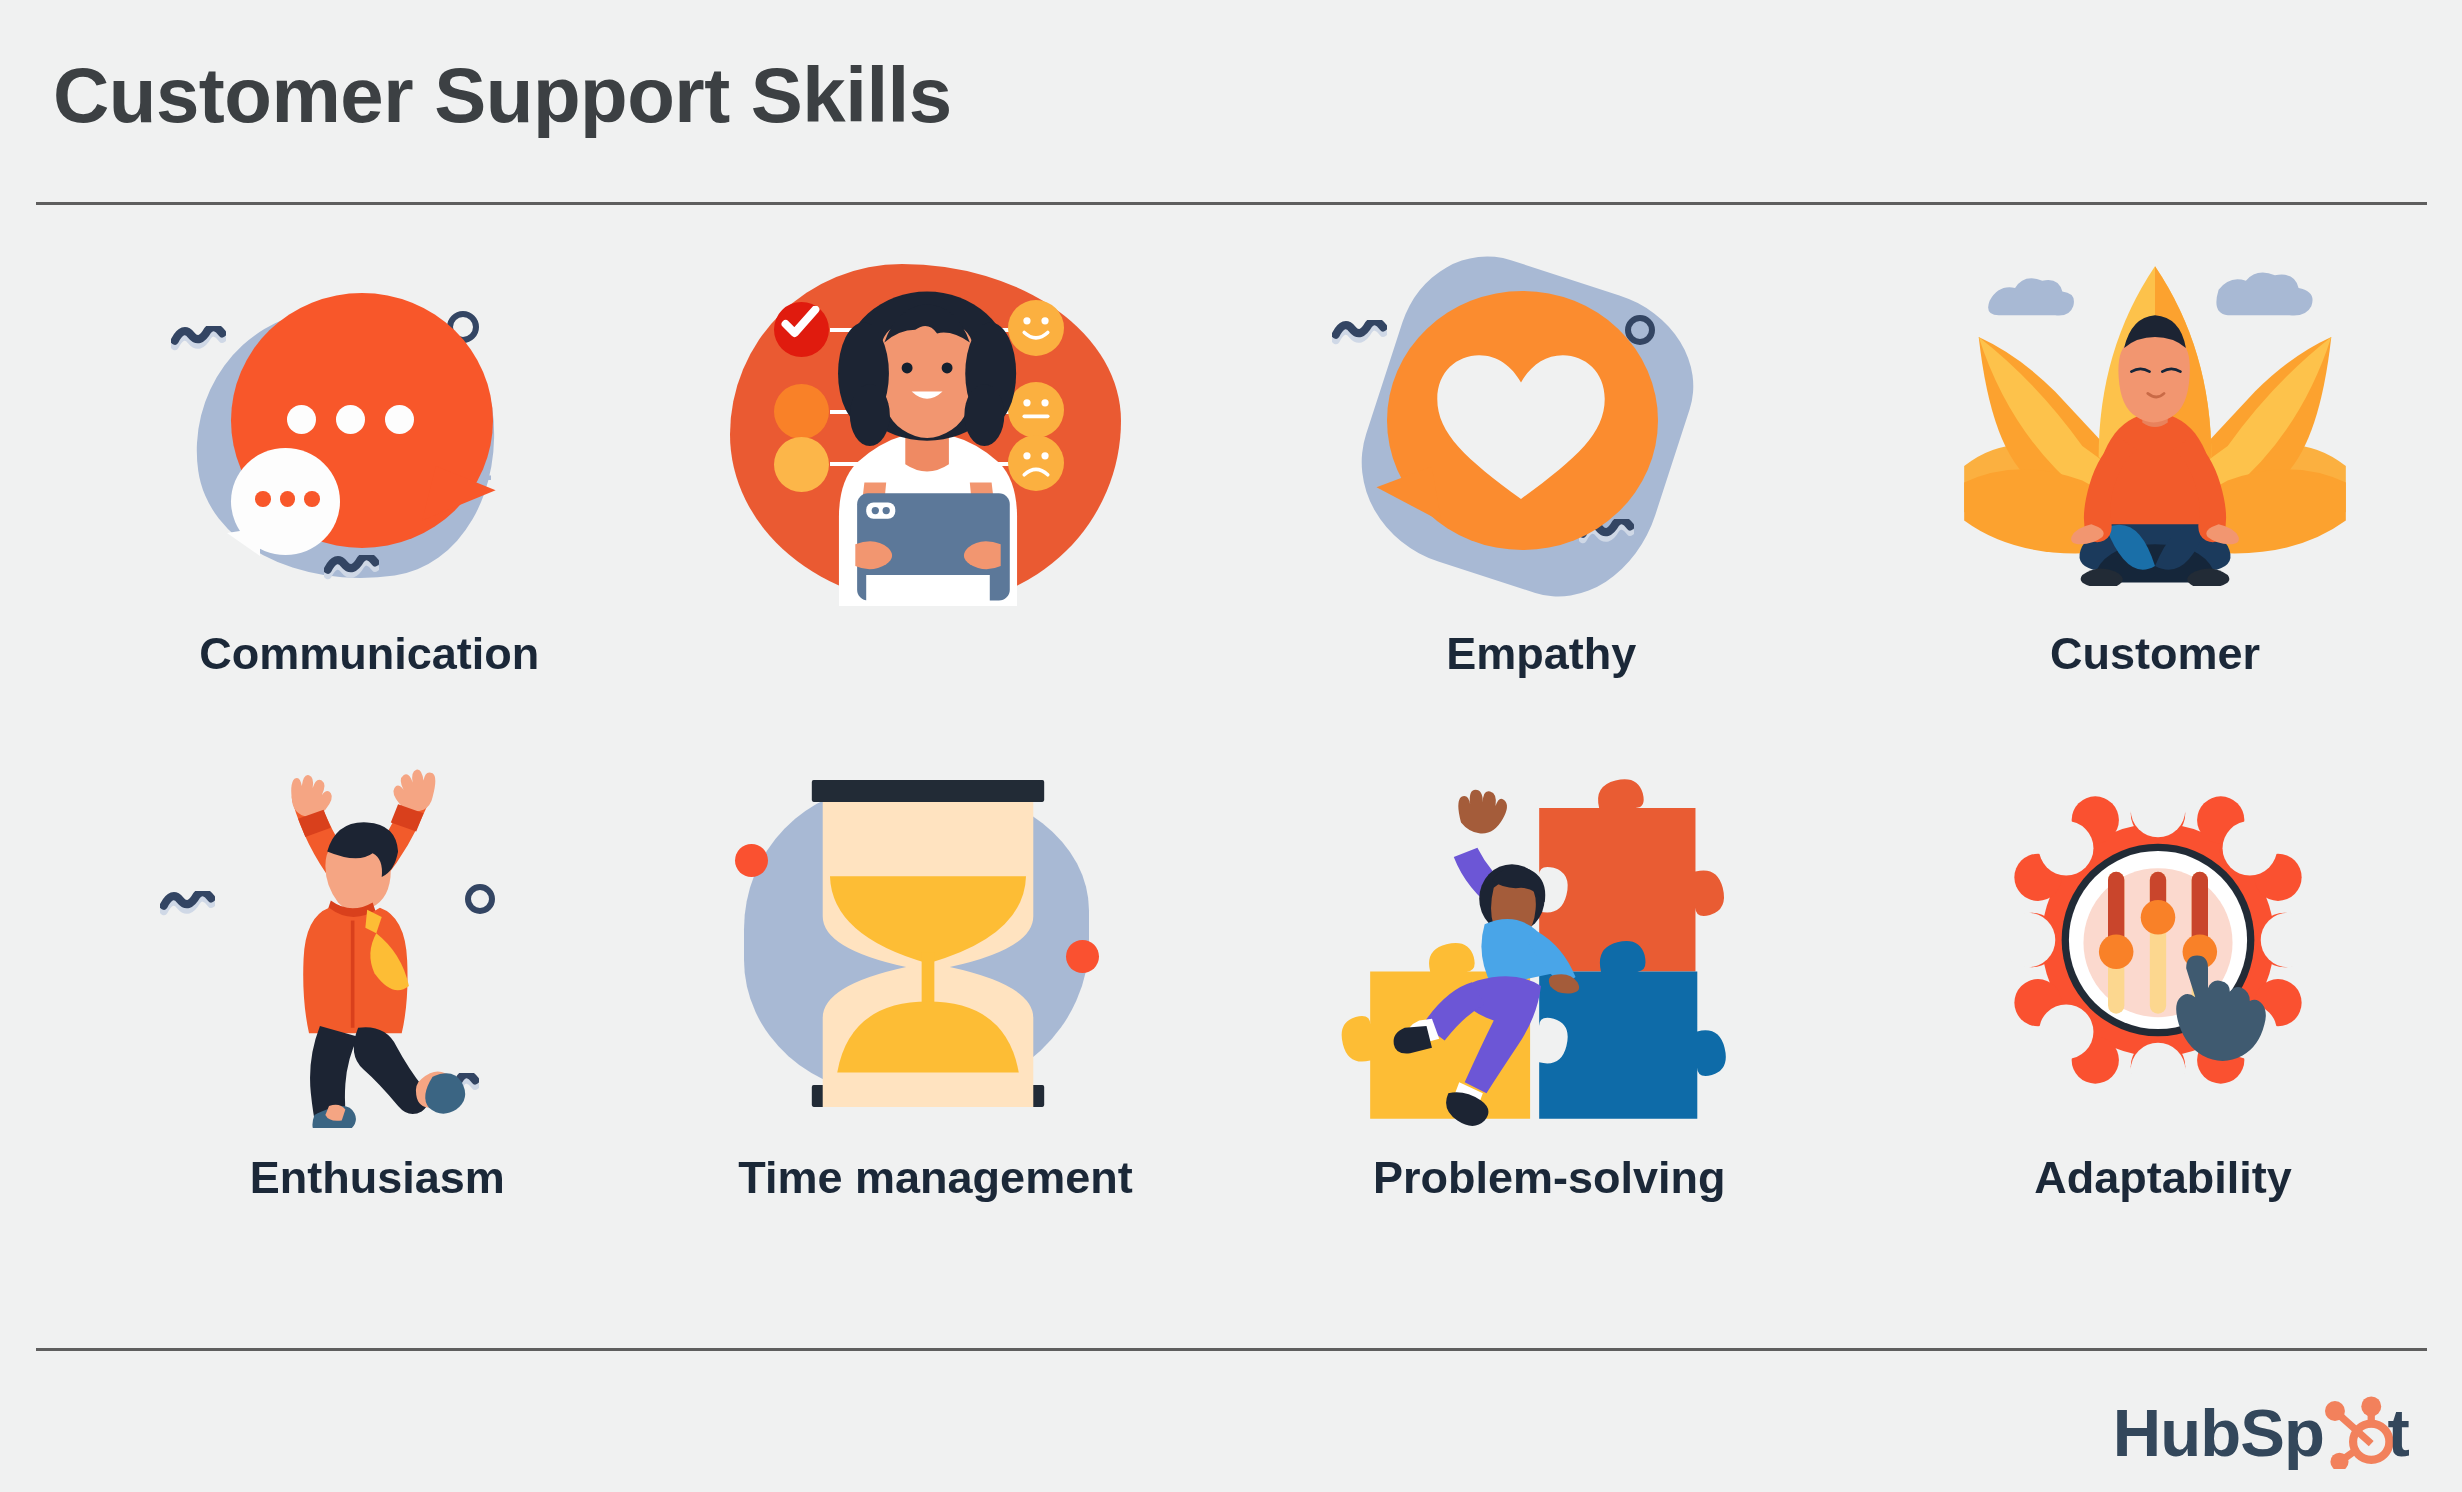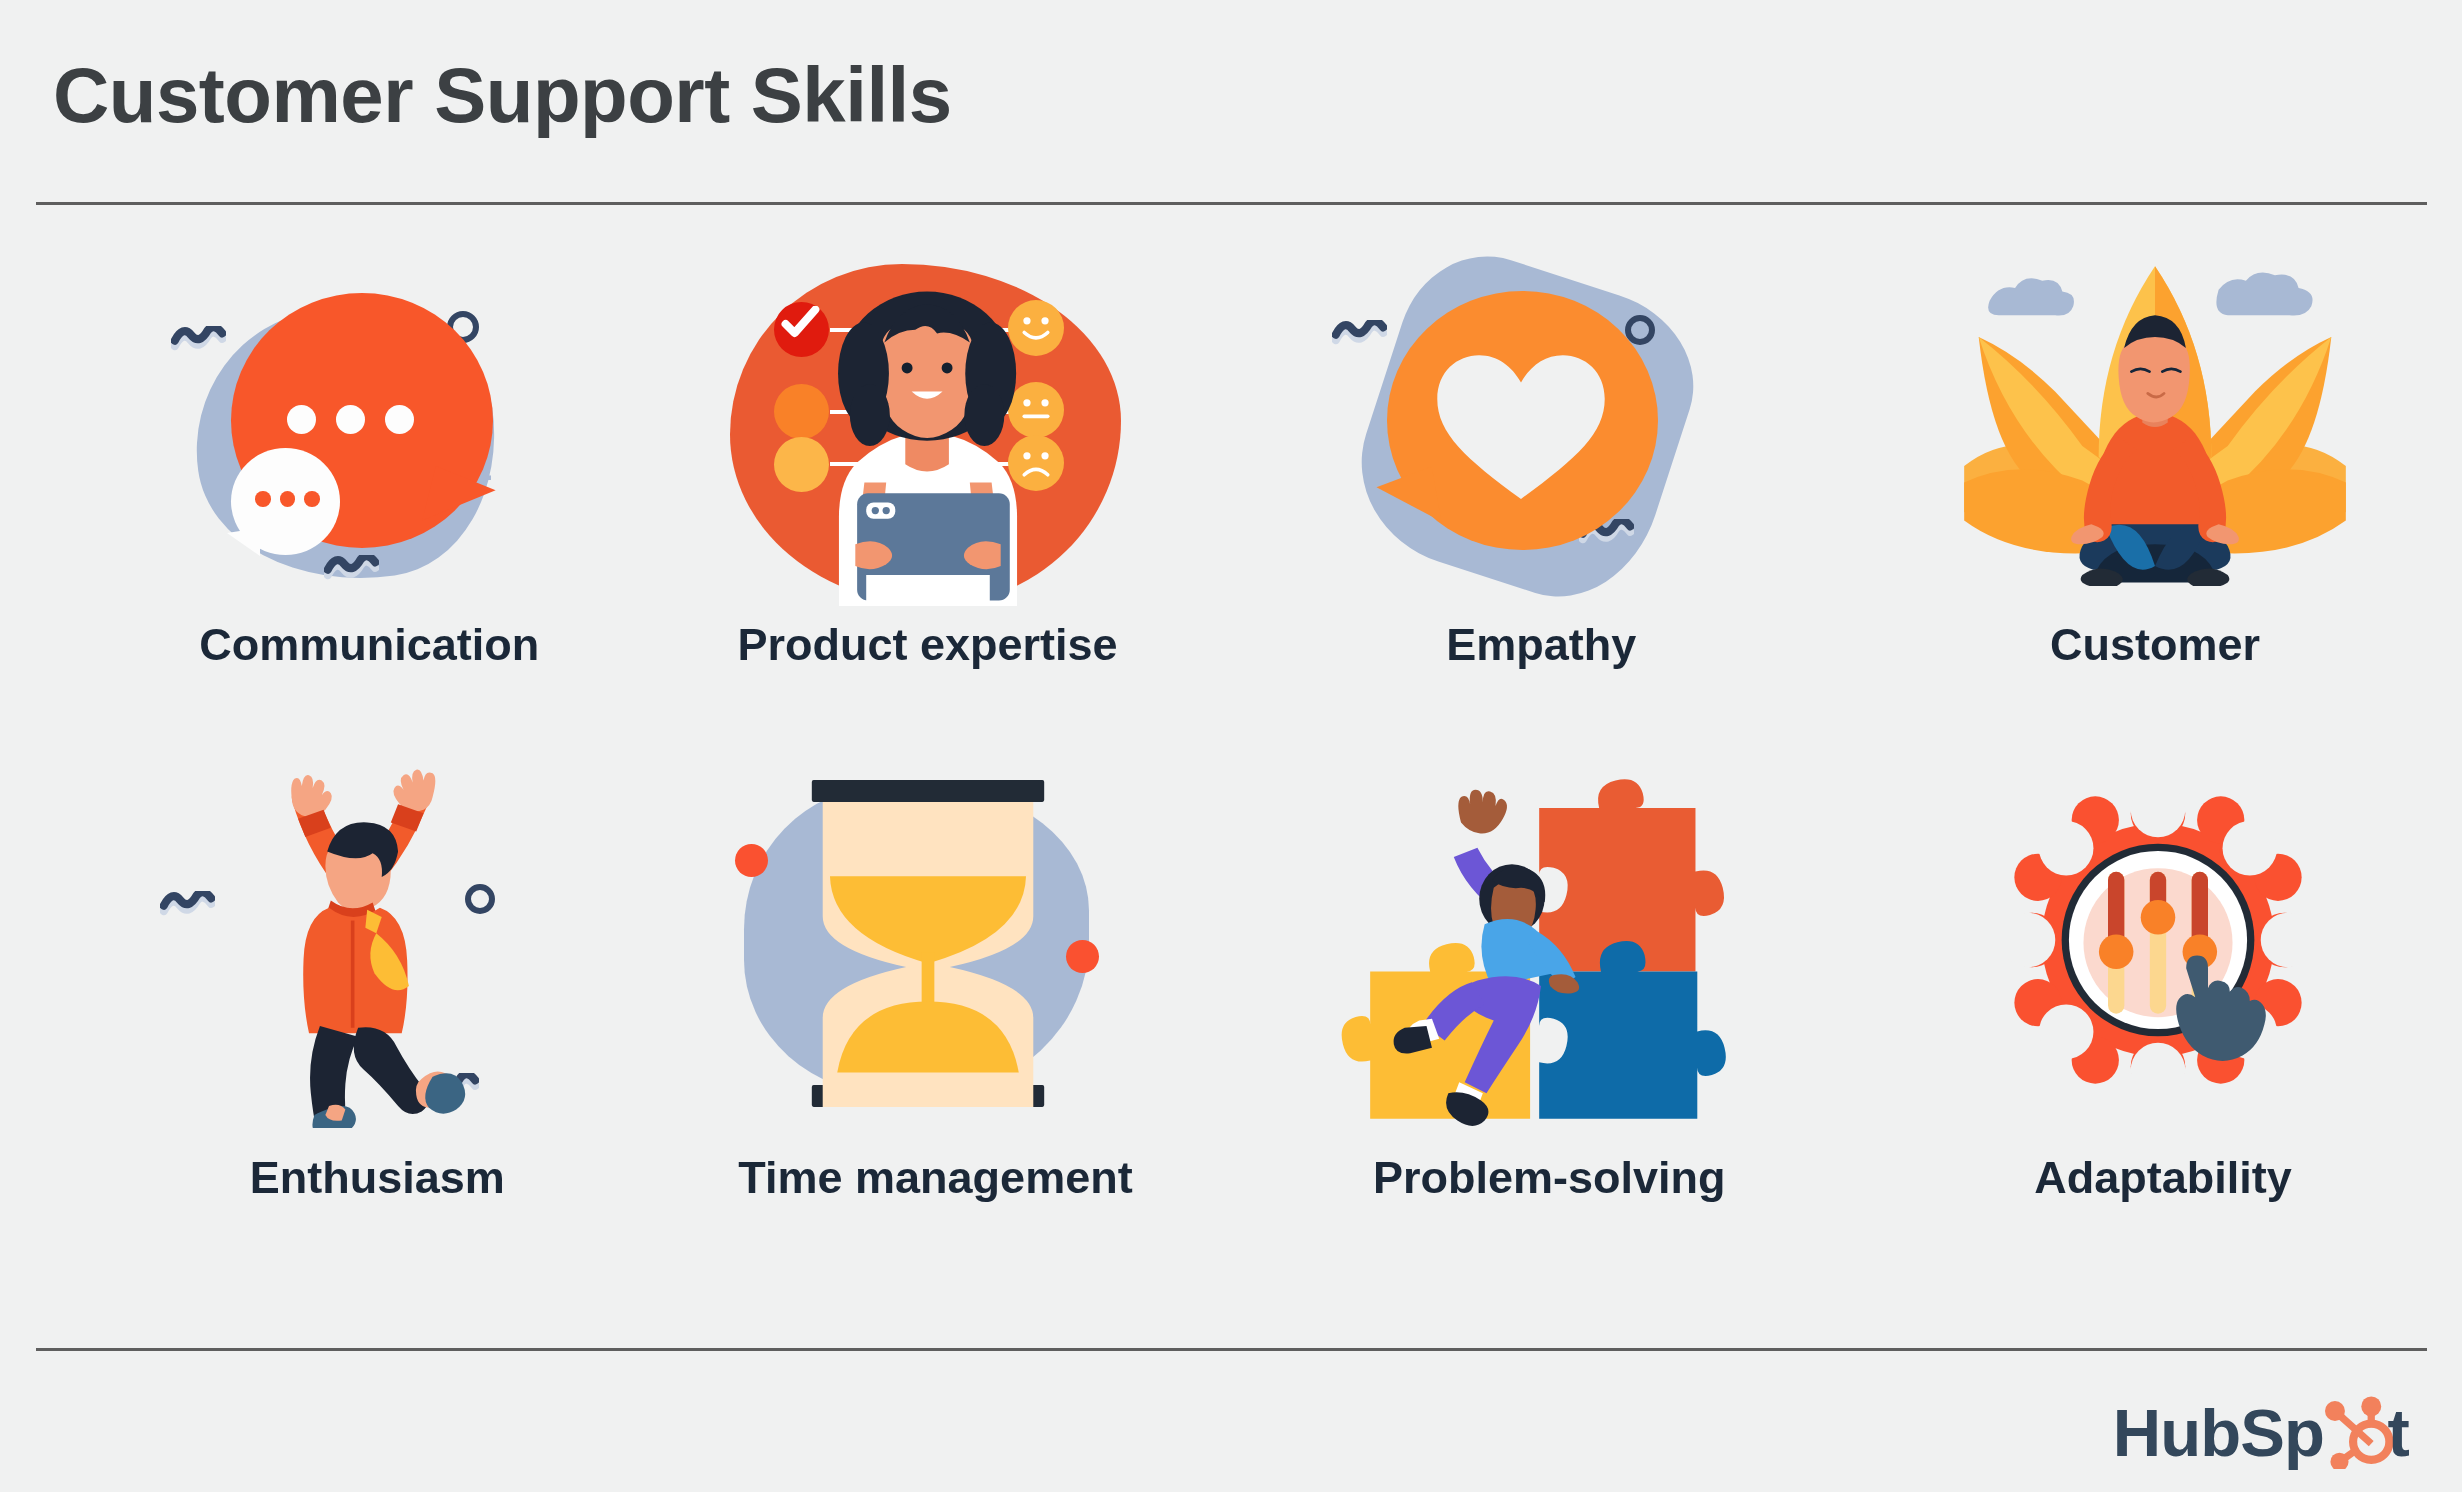--- a/index.html
+++ b/index.html
@@ -60,20 +60,21 @@
     flex-direction: column;
     align-items: center;
   }
   .cell-1 { margin-left: 118px; width: 504px; }
   .art {
     position: relative;
     width: 418px;
     height: 364px;
   }
   .cell-label {
+    margin-top: 9px;
     font-size: 45px;
     font-weight: bold;
     color: #1b2838;
     white-space: nowrap;
     text-align: center;
   }
   .row-2 .cell-label { margin-top: 23.6px; margin-left: 16px; }
 
   
   .blob {
@@ -334,21 +335,20 @@
             <rect x="162" y="272" width="32" height="18" rx="8" fill="#ffffff"></rect>
             <circle cx="172" cy="281" r="4" fill="#5c7899"></circle>
             <circle cx="184" cy="281" r="4" fill="#5c7899"></circle>
 
             <path d="M150 318 q22 -8 36 4 q10 10 -2 18 q-16 10 -34 2 z" fill="#f29670"></path>
             <path d="M310 318 q-22 -8 -36 4 q-10 10 2 18 q16 10 34 2 z" fill="#f29670"></path>
 
             <path d="M162 352 l136 0 l0 34 l-136 0 z" fill="#ffffff"></path>
           </svg>
         </div>
-        <div class="cell-label">Product expertise</div>
       </div>
 
       <div class="cell">
         <div class="art">
           <div class="emp-blob"></div>
           <svg width="55" height="31" style="position:absolute;left:0px;top:65px" viewBox="0 0 60 34">
             <path d="M4 22 Q13 5 22 16 Q31 27 40 11 Q47 2 56 14" stroke="#cfd8e6" stroke-width="9" fill="none" stroke-linecap="round"></path>
             <path d="M4 16 Q13 -1 22 10 Q31 21 40 5 Q47 -4 56 8" stroke="#334563" stroke-width="9" fill="none" stroke-linecap="round"></path>
           </svg>
           <svg width="55" height="31" style="position:absolute;left:247px;top:264px" viewBox="0 0 60 34">

